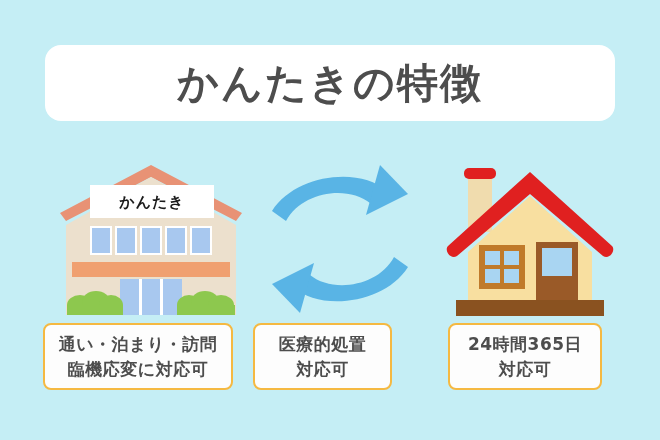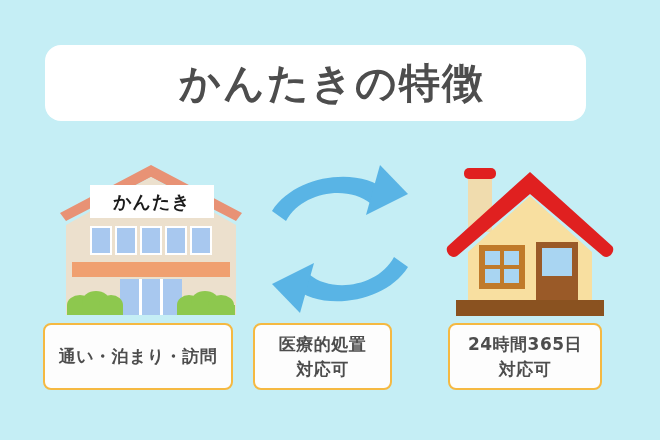--- a/index.html
+++ b/index.html
@@ -18,28 +18,27 @@
     height: 440px;
     background: #c5eef5;
     overflow: hidden;
   }
 
   
   #title-card {
     position: absolute;
     left: 45px;
     top: 45px;
-    width: 508px;
+    width: 570px;
     height: 76px;
     background: #ffffff;
     border-radius: 16px;
     display: flex;
     align-items: center;
     justify-content: center;
-    padding-left: 33px;
   }
   #title-text {
     font-size: 41px;
     font-weight: bold;
     color: #4d4d4d;
     letter-spacing: 2px;
     line-height: 1;
     white-space: nowrap;
   }
 
@@ -74,21 +73,21 @@
   
   #facility-sign-label {
     position: absolute;
     left: 36px;
     top: 26px;
     width: 116px;
     height: 26px;
     display: flex;
     align-items: center;
     justify-content: center;
-    font-size: 18px;
+    font-size: 15px;
     font-weight: bold;
     color: #1a1a1a;
     letter-spacing: 1px;
     line-height: 1;
   }
 
   
   .badge {
     position: absolute;
     background: #fdfdfd;
@@ -192,20 +191,21 @@
 
       <rect x="96" y="82" width="42" height="60" fill="#9a5a28"></rect>
       <rect x="102" y="88" width="30" height="28" fill="#a9d5f2"></rect>
 
       <rect x="16" y="140" width="148" height="16" fill="#8a5220"></rect>
     </svg>
   </div>
 
   <div class="badge" id="badge-1">
     <div class="badge-line">通い・泊まり・訪問</div>
+    <div class="badge-line">臨機応変に対応可</div>
   </div>
 
   <div class="badge" id="badge-2">
     <div class="badge-line">医療的処置</div>
     <div class="badge-line">対応可</div>
   </div>
 
   <div class="badge" id="badge-3">
     <div class="badge-line">24時間365日</div>
     <div class="badge-line">対応可</div>

